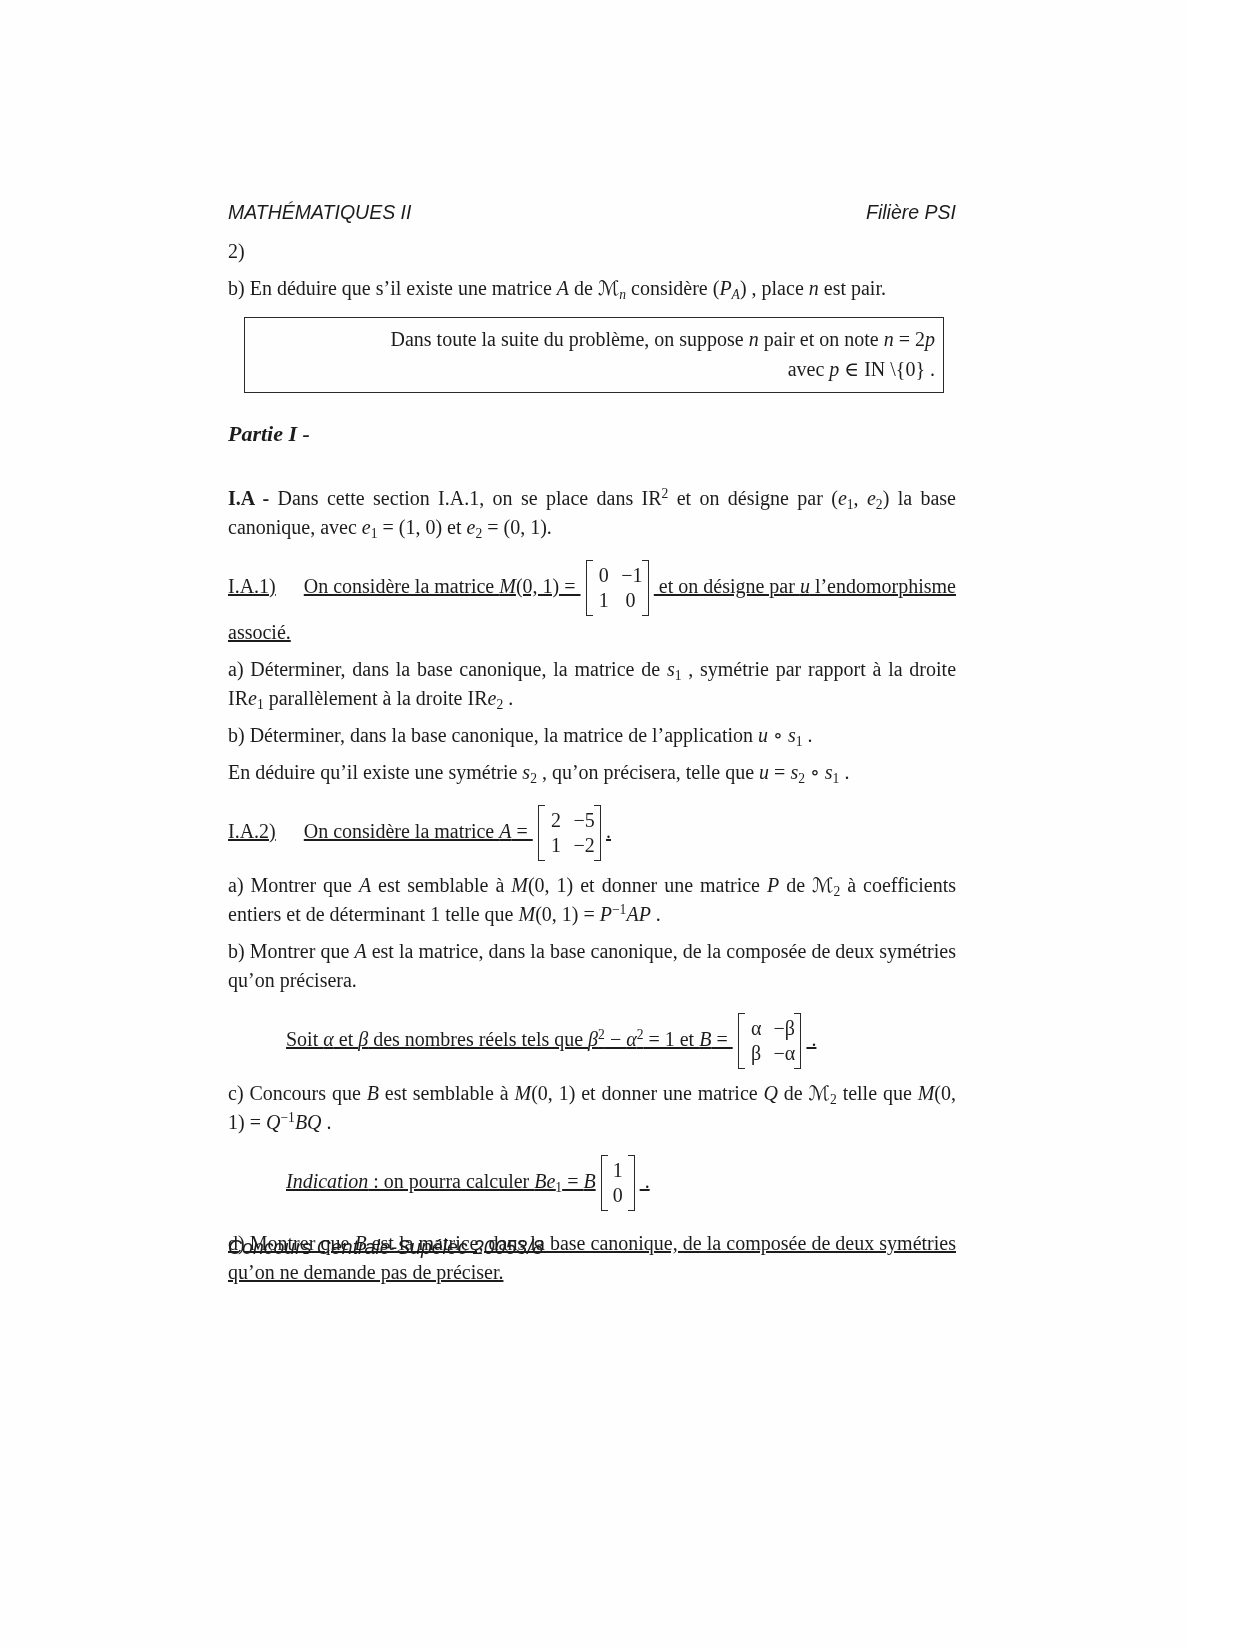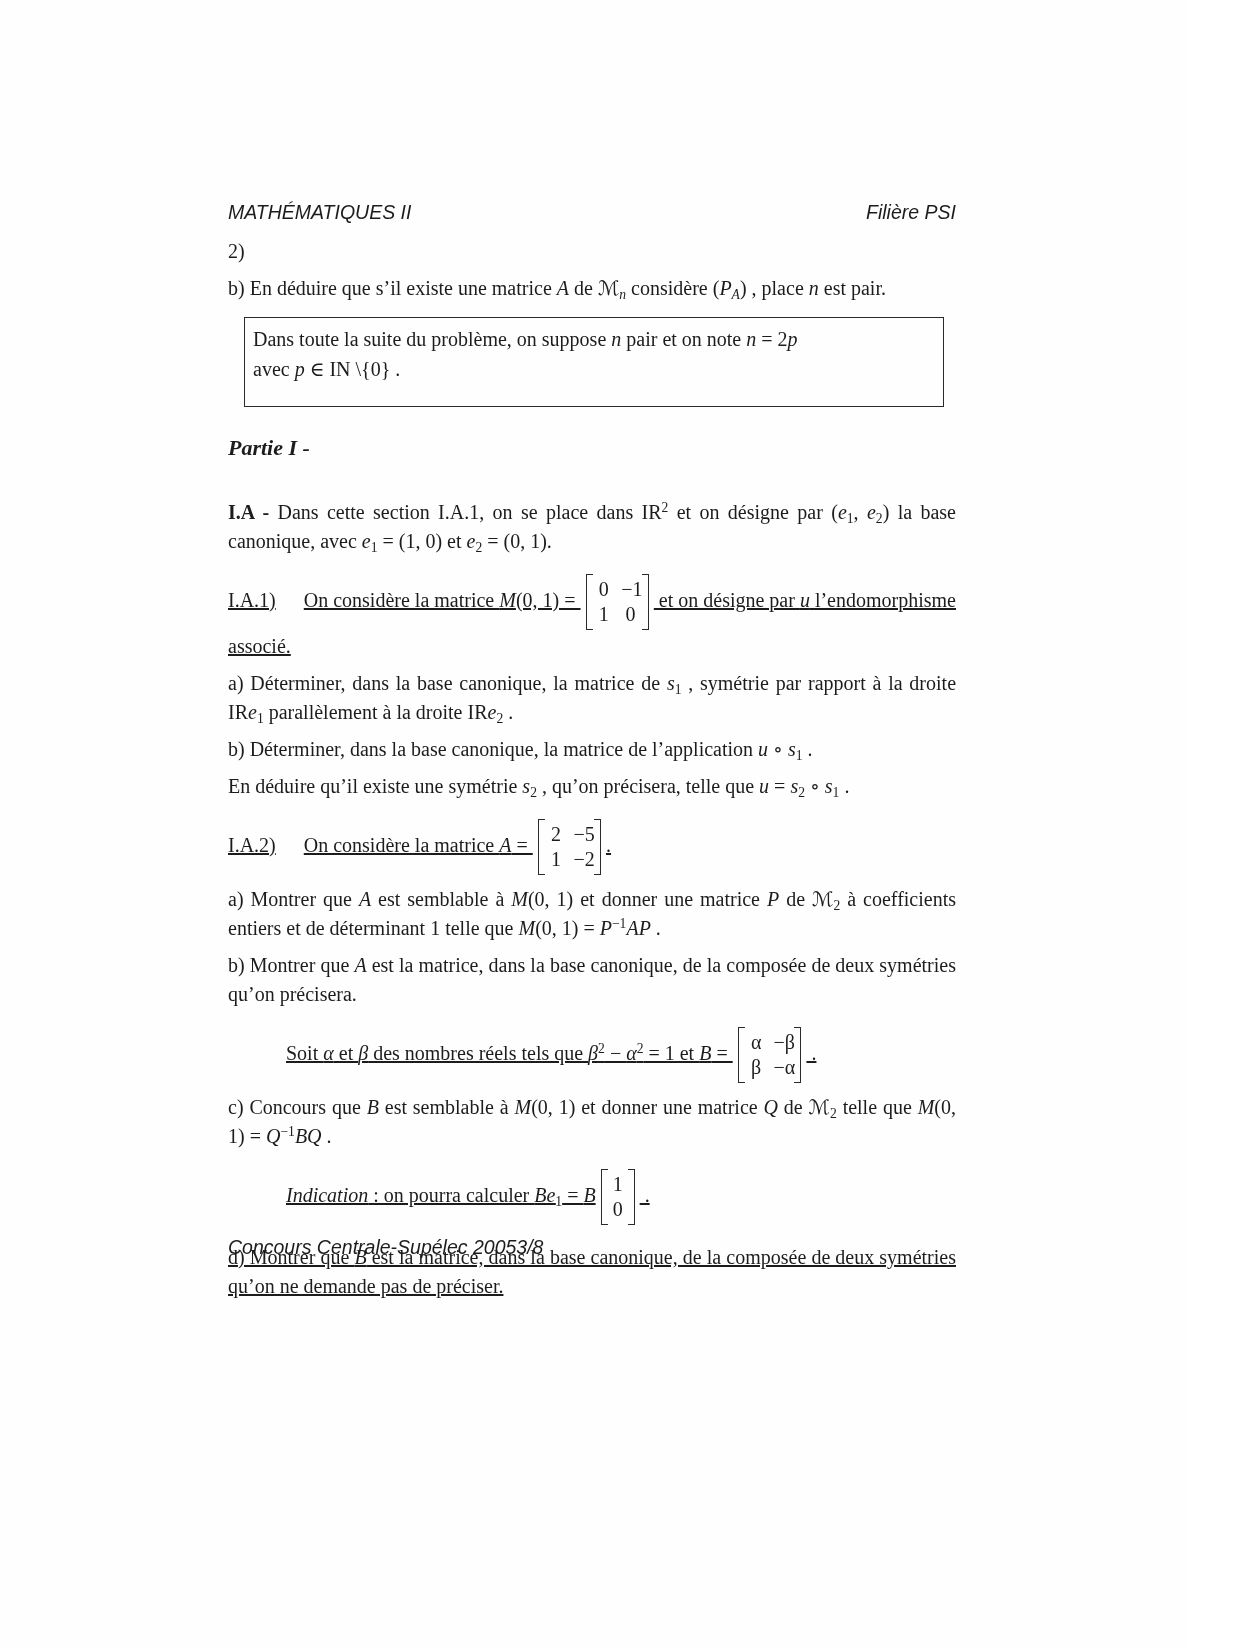--- a/index.html
+++ b/index.html
@@ -9,21 +9,21 @@
     font-family:"Liberation Serif","DejaVu Serif",serif;
     color:#1c1c1c;font-size:20px;line-height:29px;overflow:hidden;
   }
   .content{position:absolute;left:228px;top:198px;width:728px;}
   .header{display:flex;justify-content:space-between;margin-bottom:10px;
     font-family:"Liberation Sans","DejaVu Sans",sans-serif;font-style:italic;font-size:19.5px;}
   .footer{position:absolute;top:1233px;left:228px;width:728px;display:flex;justify-content:flex-start;
     font-family:"Liberation Sans","DejaVu Sans",sans-serif;font-style:italic;font-size:19.5px;}
   p.para{margin:8px 0;text-align:justify;}
   p.q2{margin:4px 0 2px;text-align:left;}
-  .box{border:1.5px solid #2a2a2a;margin:14px 12px 2px 16px;padding:6px 8px 22px;text-align:left;}
+  .box{border:1.5px solid #2a2a2a;margin:14px 12px 2px 16px;padding:6px 8px 8px;text-align:right;}
   .boxline{line-height:30px;}
   h2.partie{margin:26px 0 36px;text-align:left;font-size:22px;font-style:italic;font-weight:bold;}
   .mt{margin-top:16px !important;text-decoration:underline;}
   .indent{padding-left:58px;text-align:left !important;}
   .i{font-style:italic;}
   .b{font-weight:bold;}
   .scr{font-family:"DejaVu Serif","DejaVu Sans",serif;font-style:italic;}
   .tab{display:inline-block;width:28px;}
   sub,sup{font-size:68%;line-height:0;}
   sub{vertical-align:-0.3em;}

